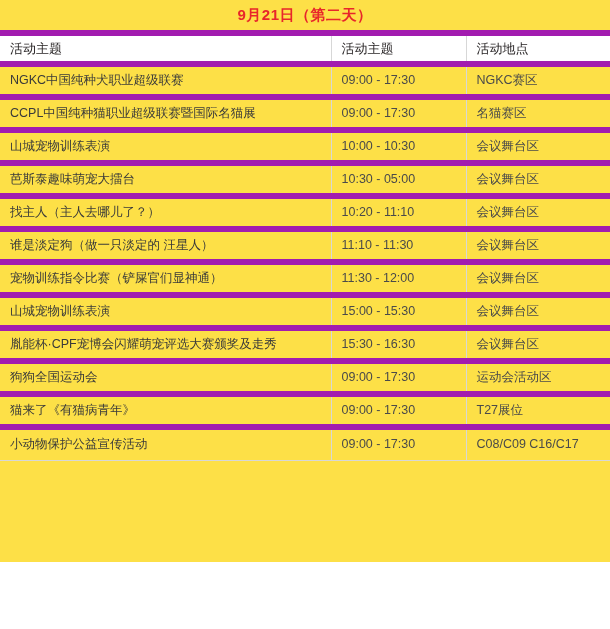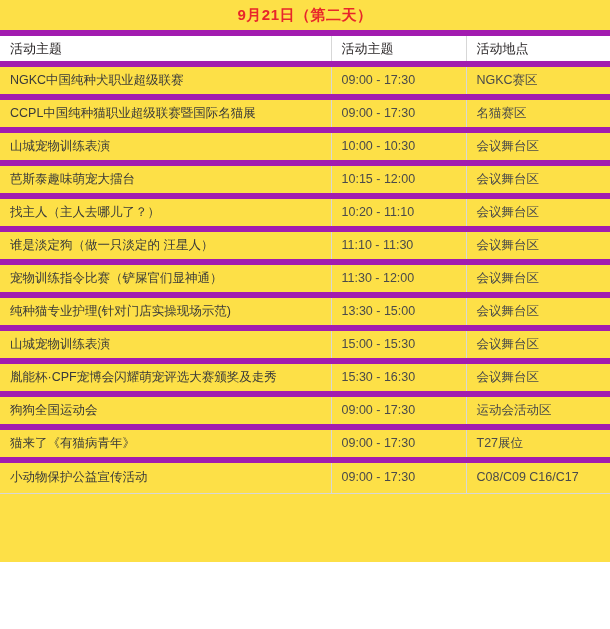--- a/index.html
+++ b/index.html
@@ -113,41 +113,36 @@
         <td>09:00 - 17:30</td>
         <td>名猫赛区</td>
       </tr>
       <tr>
         <td>山城宠物训练表演</td>
         <td>10:00 - 10:30</td>
         <td>会议舞台区</td>
       </tr>
       <tr>
         <td>芭斯泰趣味萌宠大擂台</td>
-        <td>10:15 - 12:00</td>
+        <td>10:30 - 05:00</td>
         <td>会议舞台区</td>
       </tr>
       <tr>
         <td>找主人（主人去哪儿了？）</td>
         <td>10:20 - 11:10</td>
         <td>会议舞台区</td>
       </tr>
       <tr>
         <td>谁是淡定狗（做一只淡定的 汪星人）</td>
         <td>11:10 - 11:30</td>
         <td>会议舞台区</td>
       </tr>
       <tr>
         <td>宠物训练指令比赛（铲屎官们显神通）</td>
         <td>11:30 - 12:00</td>
-        <td>会议舞台区</td>
-      </tr>
-      <tr>
-        <td>纯种猫专业护理(针对门店实操现场示范)</td>
-        <td>13:30 - 15:00</td>
         <td>会议舞台区</td>
       </tr>
       <tr>
         <td>山城宠物训练表演</td>
         <td>15:00 - 15:30</td>
         <td>会议舞台区</td>
       </tr>
       <tr>
         <td>胤能杯·CPF宠博会闪耀萌宠评选大赛颁奖及走秀</td>
         <td>15:30 - 16:30</td>

